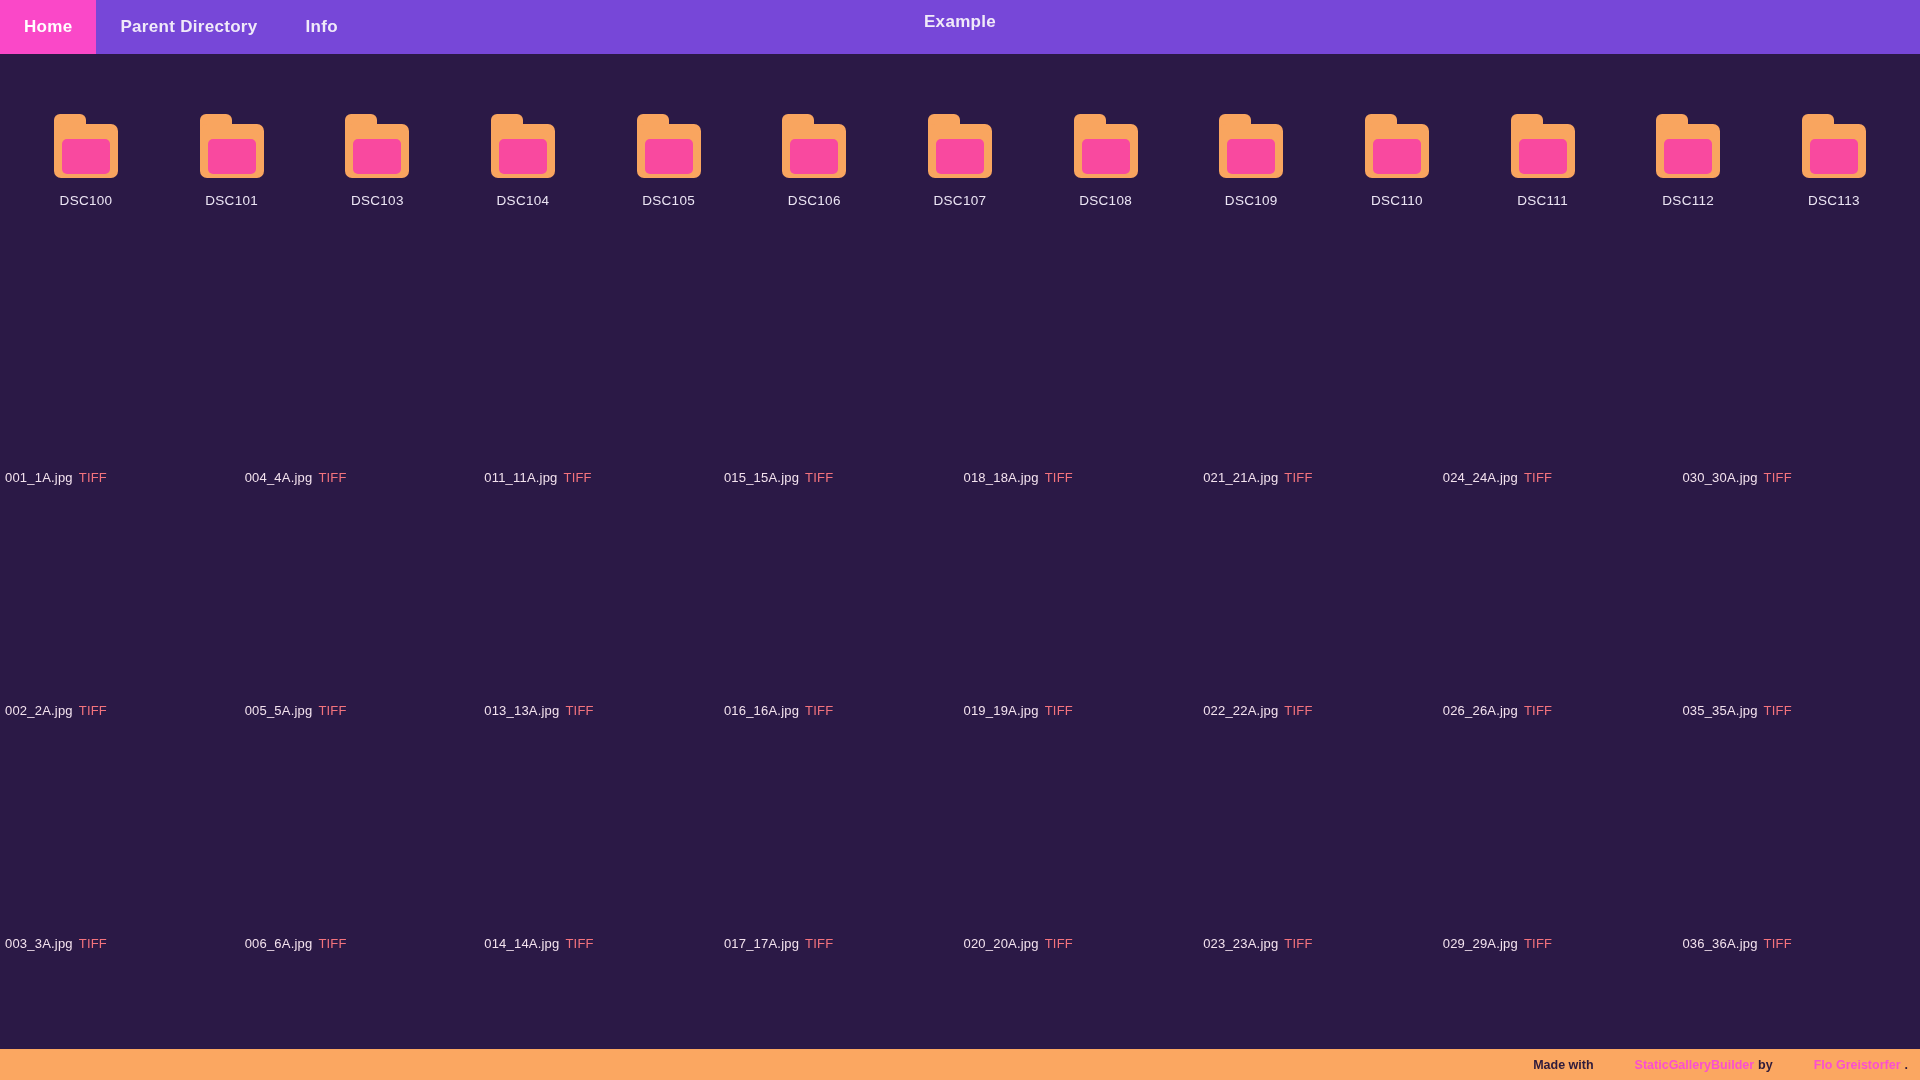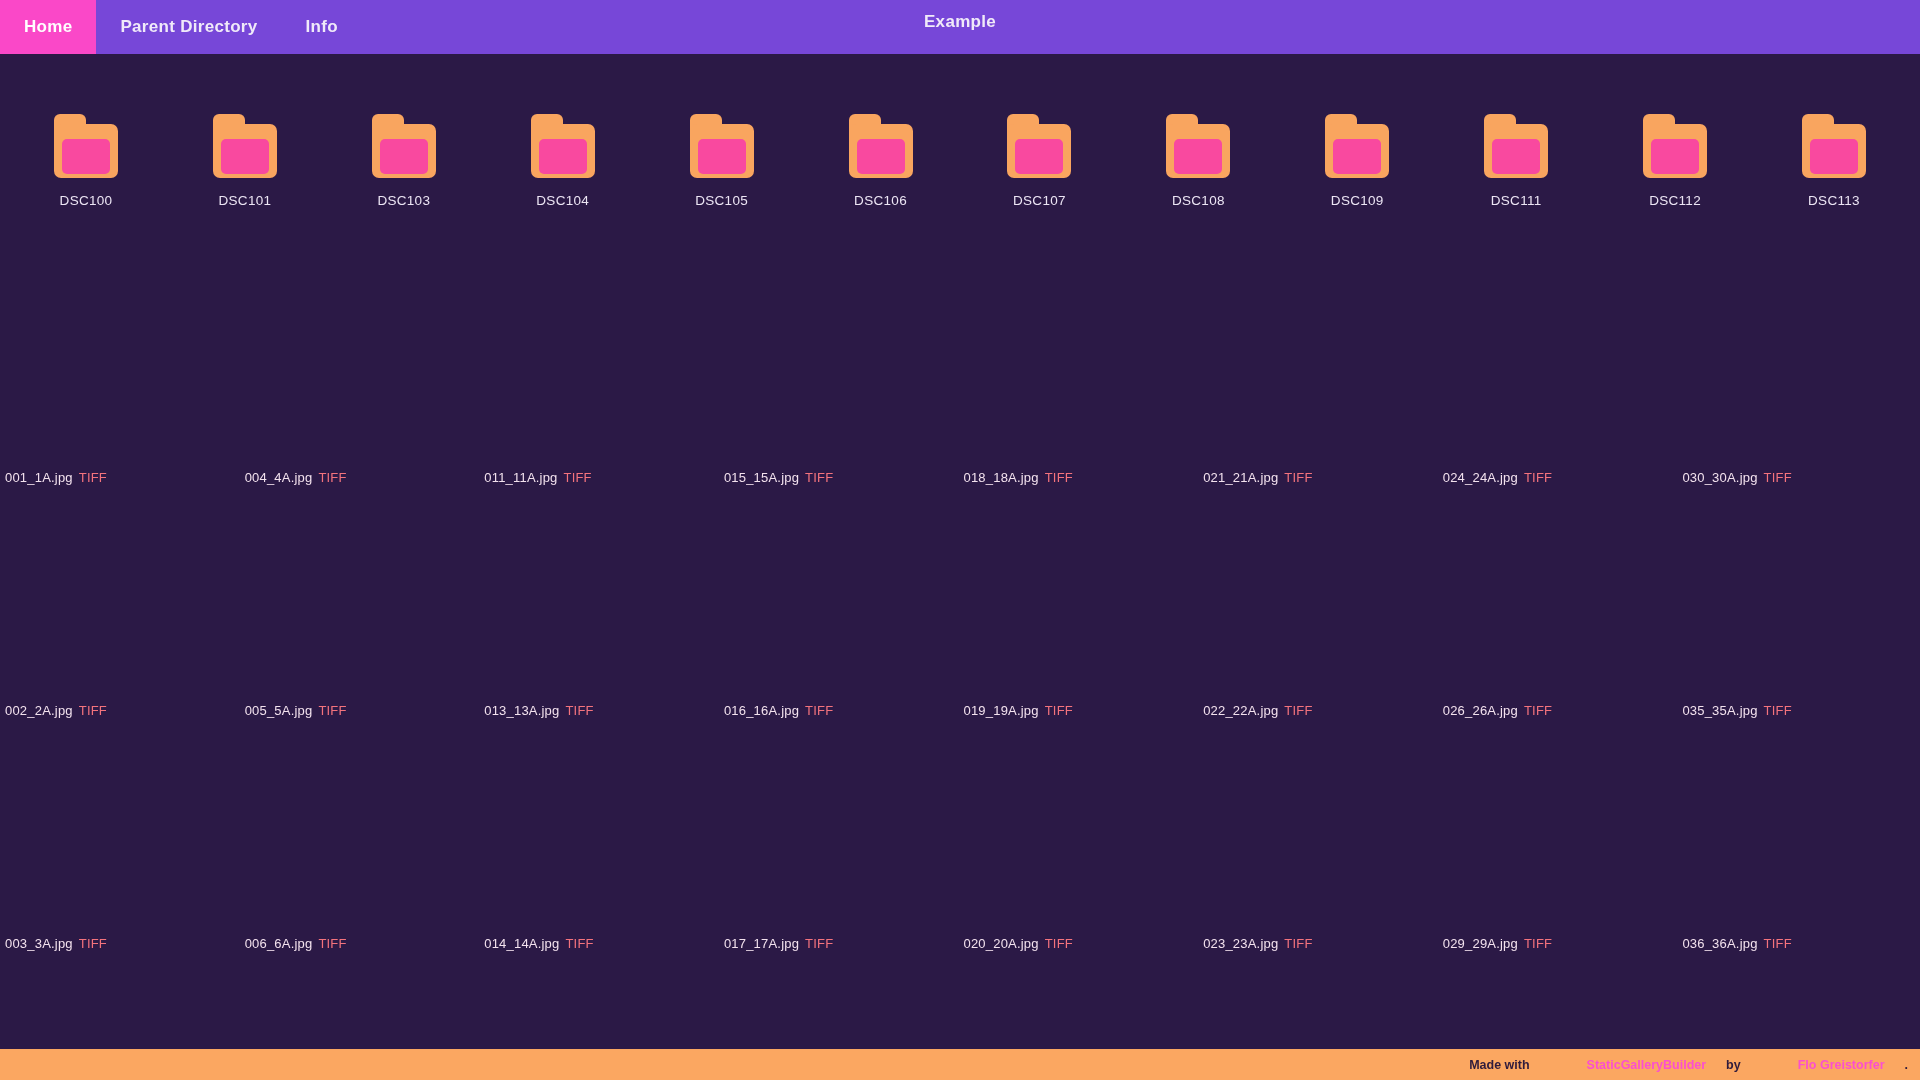--- a/index.html
+++ b/index.html
@@ -96,21 +96,21 @@
 
   
   .footer {
     position:fixed; left:0; right:0; bottom:0;
     height:31px;
     background:#fba761;
     display:flex; align-items:center; justify-content:flex-end;
     padding-right:12px;
     font-size:12.5px; font-weight:bold;
     color:#2f1b3c;
-    gap:20px;
+    gap:4px;
   }
   .footer a { text-decoration:none; color:#fb4fd0; cursor:pointer;margin-left:37px; }
 </style>
 </head>
 <body>
 
 <header class="navbar">
   <nav id="nav-left" style="display: flex;">
       <a class="nav-item active">Home</a>
       <a class="nav-item">Parent Directory</a>
@@ -191,20 +191,28 @@
         <div class="folder-front"></div>
       </div>
       <div class="folder-label">DSC109</div>
     </div>
     <div class="folder-item">
       <div class="folder-icon">
         <div class="folder-tab"></div>
         <div class="folder-back"></div>
         <div class="folder-front"></div>
       </div>
+      <div class="folder-label">DSC110</div>
+    </div>
+    <div class="folder-item">
+      <div class="folder-icon">
+        <div class="folder-tab"></div>
+        <div class="folder-back"></div>
+        <div class="folder-front"></div>
+      </div>
       <div class="folder-label">DSC111</div>
     </div>
     <div class="folder-item">
       <div class="folder-icon">
         <div class="folder-tab"></div>
         <div class="folder-back"></div>
         <div class="folder-front"></div>
       </div>
       <div class="folder-label">DSC112</div>
     </div>

